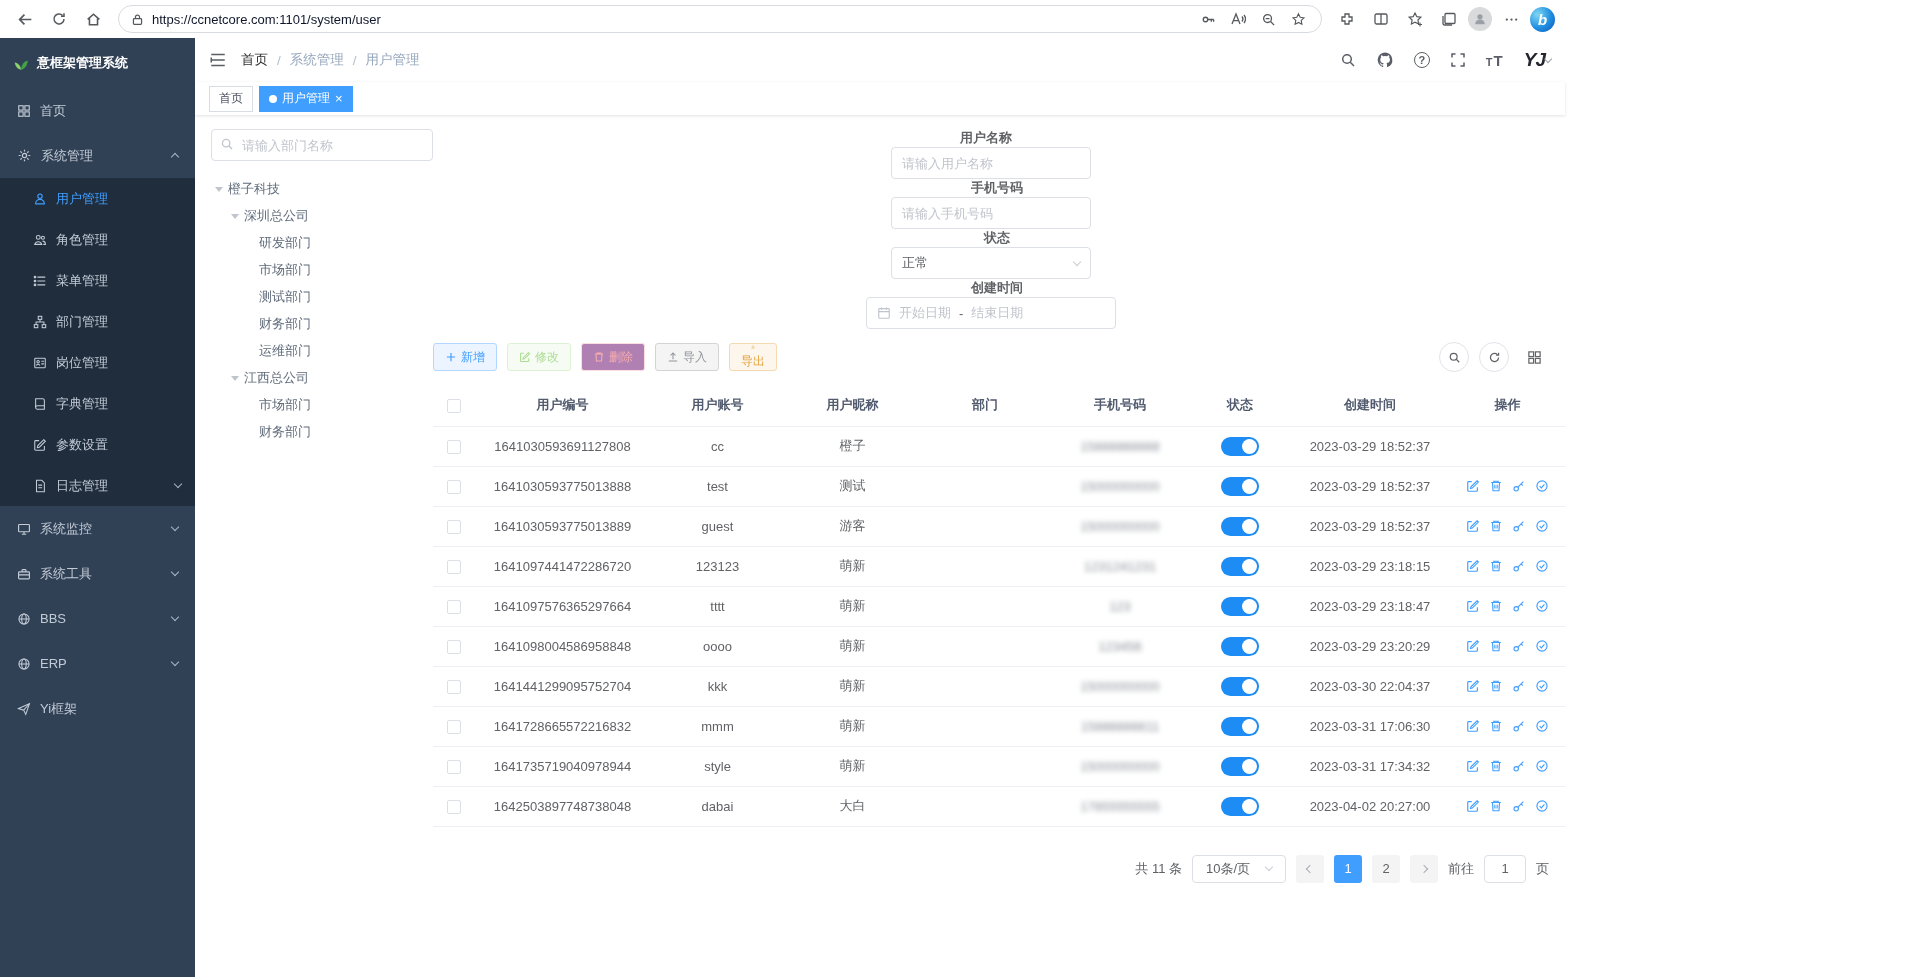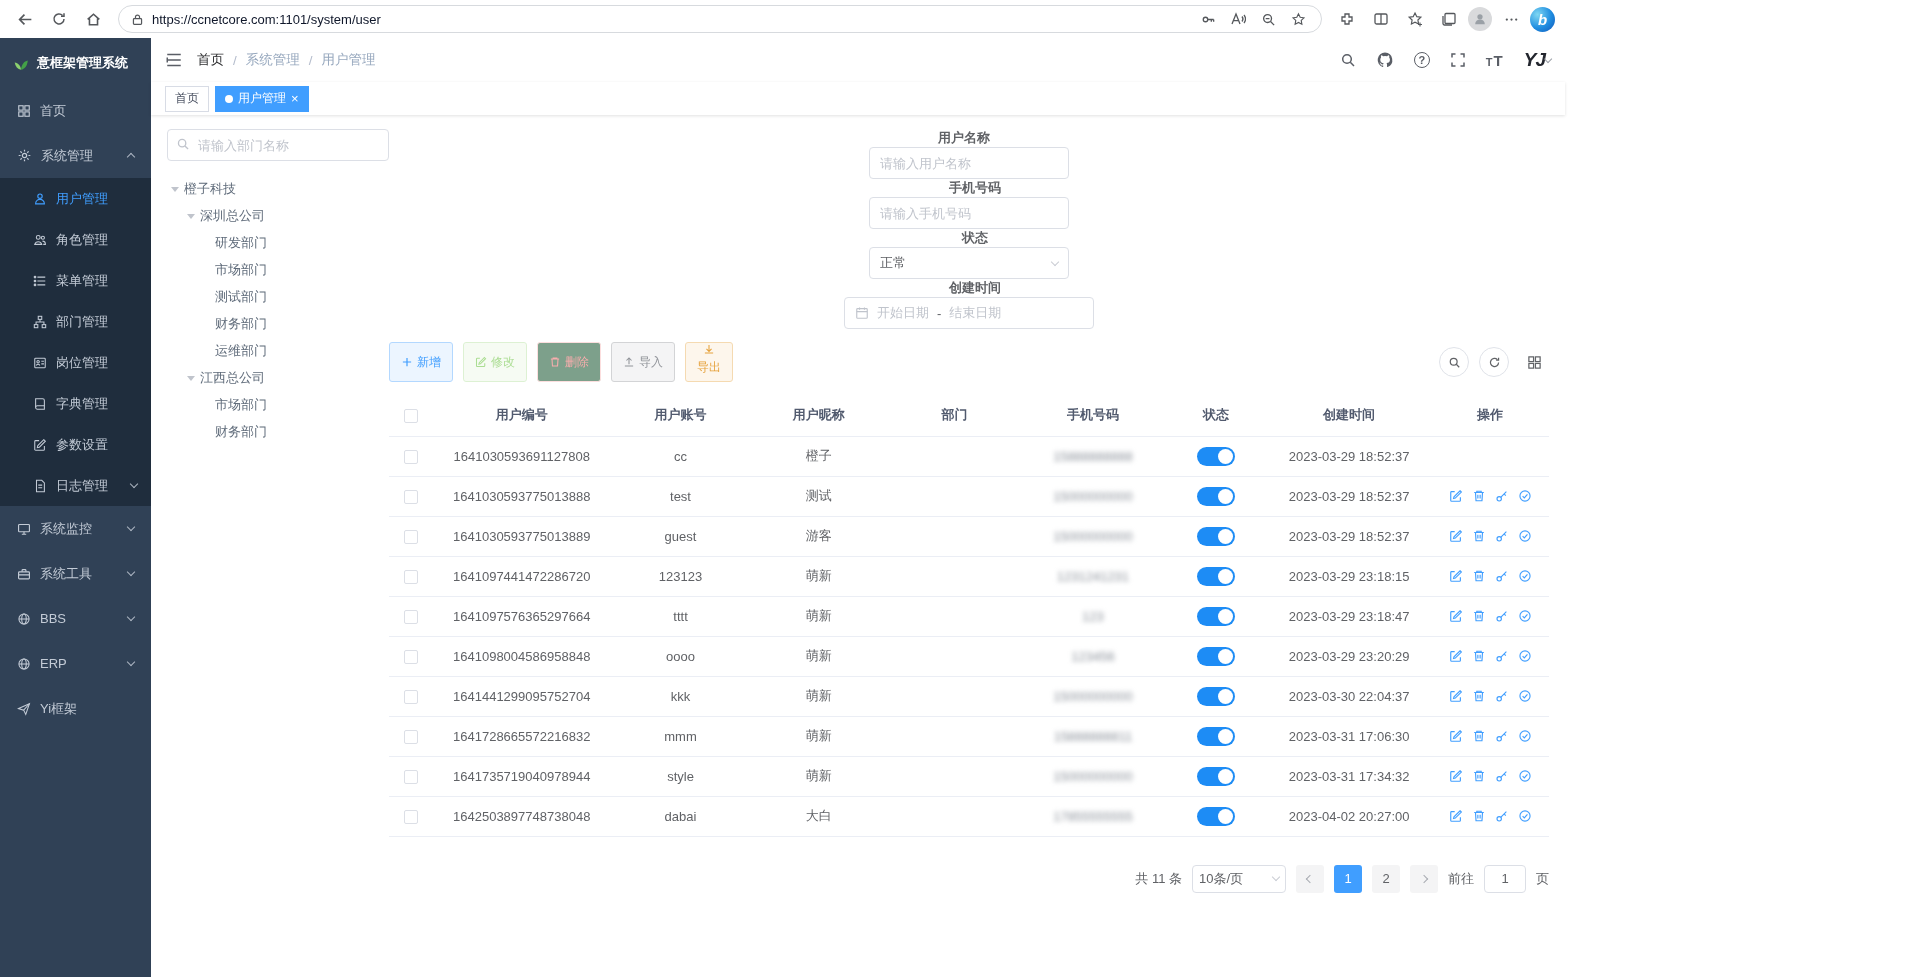--- a/index.html
+++ b/index.html
@@ -10,21 +10,21 @@
   
   .bbar { height:38px; display:flex; align-items:center; padding:0 10px; gap:4px; background:#fff; }
   .bicon { width:30px; height:30px; border-radius:6px; display:flex; align-items:center; justify-content:center; color:#55585c; flex-shrink:0; cursor:pointer; }
   .urlpill { flex:1; height:28px; border:1px solid #d7dade; border-radius:15px; display:flex; align-items:center; padding:0 12px; gap:8px; margin:0 6px; background:#fff; }
   .urltext { flex:1; font-size:13px; color:#0f172a; white-space:nowrap; overflow:hidden; }
   .avatar-b { width:24px; height:24px; border-radius:50%; background:#d9dadc; display:flex; align-items:center; justify-content:center; }
   .bing { width:25px; height:25px; border-radius:50%; background:radial-gradient(circle at 30% 30%, #7fd7f2, #1f8de0 55%, #1255b8); color:#fff; font-weight:bold; font-style:italic; font-size:15px; display:flex; align-items:center; justify-content:center; }
 
   
   .app { display:flex; height:939px; }
-  .sidebar { width:151px; background:#304156; color:#c3cbd6; flex-shrink:0; font-size:13px; overflow:hidden; }
+  .sidebar { width:195px; background:#304156; color:#c3cbd6; flex-shrink:0; font-size:13px; overflow:hidden; }
   .logo { height:50px; display:flex; align-items:center; gap:7px; padding:0 12px; color:#fff; font-weight:bold; font-size:13px; white-space:nowrap; }
   .nav-item { height:45px; display:flex; align-items:center; gap:9px; padding:0 17px; cursor:pointer; white-space:nowrap; }
   .submenu { background:#1f2d3d; }
   .sub-item { height:41px; display:flex; align-items:center; gap:9px; padding-left:33px; cursor:pointer; white-space:nowrap; }
   .sub-item.active { color:#409eff; }
   .mlauto { margin-left:auto; }
   .chev { display:inline-block; width:6px; height:6px; border-right:1.4px solid currentColor; border-bottom:1.4px solid currentColor; opacity:.85; }
   .chev.down { transform:rotate(45deg); margin-top:-3px; }
   .chev.up { transform:rotate(-135deg); margin-top:3px; }
 
@@ -74,42 +74,42 @@
   .fselect .chev { color:#c0c4cc; }
   .fdate { width:250px; height:32px; border:1px solid #dcdfe6; border-radius:4px; display:flex; align-items:center; gap:8px; padding:0 10px; font-size:13px; color:#c0c4cc; }
   .fdate .sep { color:#606266; }
 
   .btn-row { display:flex; gap:10px; margin-top:13px; }
   .btn { height:32px; padding:0 15px; border-radius:4px; border:1px solid transparent; font-size:13px; display:inline-flex; align-items:center; gap:5px; cursor:pointer; background:#fff; }
   .btn.primary { background:#409eff; color:#fff; }
   .btn.plain { border-color:#dcdfe6; color:#606266; }
 
   .toolbar-row { display:flex; align-items:center; gap:10px; margin-top:13px; }
-  .btn-sm { height:40px; padding:0 11px; border-radius:3px; font-size:12px; display:inline-flex; align-items:center; gap:4px; border:1px solid; cursor:pointer; }
+  .btn-sm { height:28px; padding:0 11px; border-radius:3px; font-size:12px; display:inline-flex; align-items:center; gap:4px; border:1px solid; cursor:pointer; }
   .b-add { color:#409eff; background:#ecf5ff; border-color:#b3d8ff; }
   .b-edit { color:#67c23a; background:#f0f9eb; border-color:#c2e7b0; opacity:.55; }
-  .b-del { color:#f56c6c; background:#14532d; border-color:#fbc4c4; opacity:.55; }
+  .b-del { color:#f56c6c; background:#701a75; border-color:#fbc4c4; opacity:.55; }
   .b-imp { color:#909399; background:#f4f4f5; border-color:#d3d4d6; }
   .b-exp { color:#e6a23c; background:#fdf6ec; border-color:#f5dab1;flex-direction:column; }
   .tool-circles { margin-left:auto; display:flex; align-items:center; gap:10px; color:#606266; }
   .cbtn { width:30px; height:30px; border-radius:50%; border:1px solid #e0e3e9; display:flex; align-items:center; justify-content:center; cursor:pointer; background:#fff; }
   .gbtn { width:30px; height:30px; display:flex; align-items:center; justify-content:center; cursor:pointer; }
 
   table.grid { width:100%; margin-top:12px; border-collapse:collapse; table-layout:fixed; font-size:13px; color:#606266; }
   .grid th { height:42px; font-weight:bold; color:#515a6e; border-bottom:1px solid #ebeef5; text-align:center; }
   .grid td { height:40px; border-bottom:1px solid #ebeef5; text-align:center; white-space:nowrap; overflow:hidden; }
   .cbox { display:inline-block; width:14px; height:14px; border:1px solid #dcdfe6; border-radius:2px; background:#fff; cursor:pointer; vertical-align:middle; }
   .switch { display:inline-block; width:38px; height:19px; border-radius:10px; background:#1d8cf5; position:relative; cursor:pointer; vertical-align:middle; }
   .switch::after { content:""; position:absolute; top:2px; right:2px; width:15px; height:15px; border-radius:50%; background:#fff; }
   .blurtxt { filter:blur(2.6px); color:#8a9099; }
   .ops { display:flex; justify-content:center; gap:9px; color:#409eff; }
   .ops span { cursor:pointer; }
 
   .pagination { display:flex; align-items:center; justify-content:flex-end; gap:10px; margin-top:28px; font-size:13px; color:#606266; }
-  .psize { width:94px; height:28px; border:1px solid #dcdfe6; border-radius:4px; display:flex; align-items:center; justify-content:space-between; padding:0 6px; cursor:pointer; }
+  .psize { width:94px; height:28px; border:1px solid #dcdfe6; border-radius:4px; display:flex; align-items:center; justify-content:space-between; padding:0 13px; cursor:pointer; }
   .psize .chev { color:#c0c4cc; }
   .pbtn { min-width:28px; height:28px; padding:0 4px; background:#f4f4f5; border-radius:3px; display:flex; align-items:center; justify-content:center; cursor:pointer; color:#606266; }
   .pbtn.active { background:#409eff; color:#fff; }
   .parrow { width:6px; height:6px; border-right:1.5px solid #a8abb2; border-bottom:1.5px solid #a8abb2; }
   .parrow.left { transform:rotate(135deg); }
   .parrow.right { transform:rotate(-45deg); }
   .ginput { width:42px; height:28px; border:1px solid #dcdfe6; border-radius:4px; text-align:center; font-size:13px; color:#606266; outline:none; }
 </style>
 </head>
 <body>

